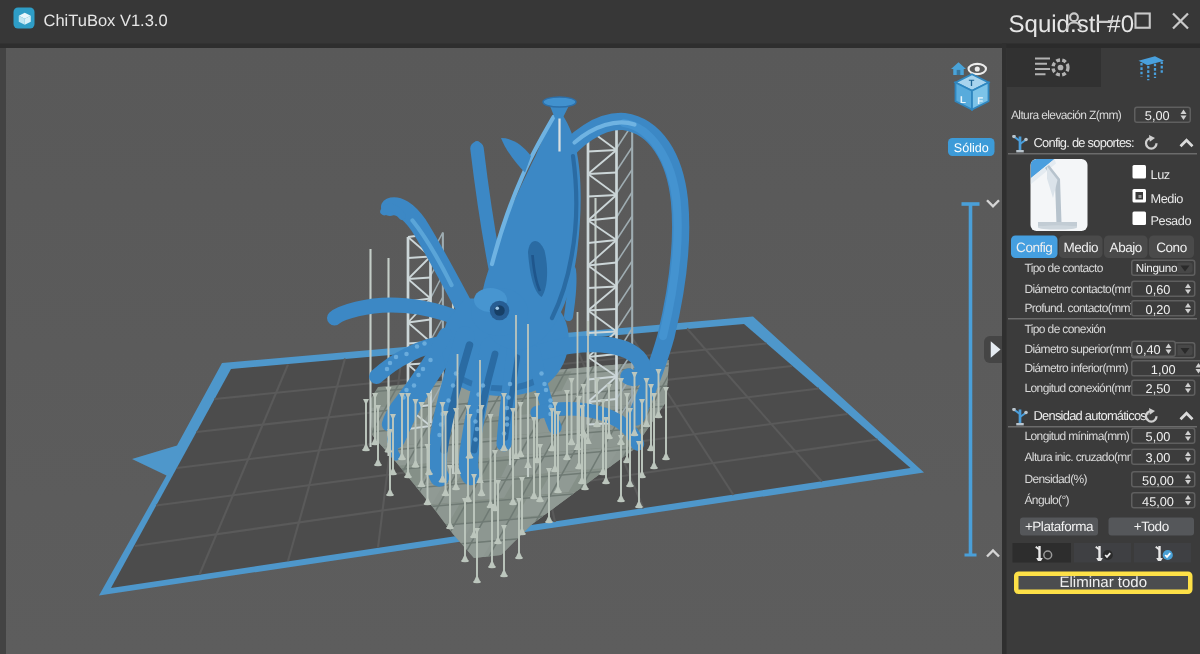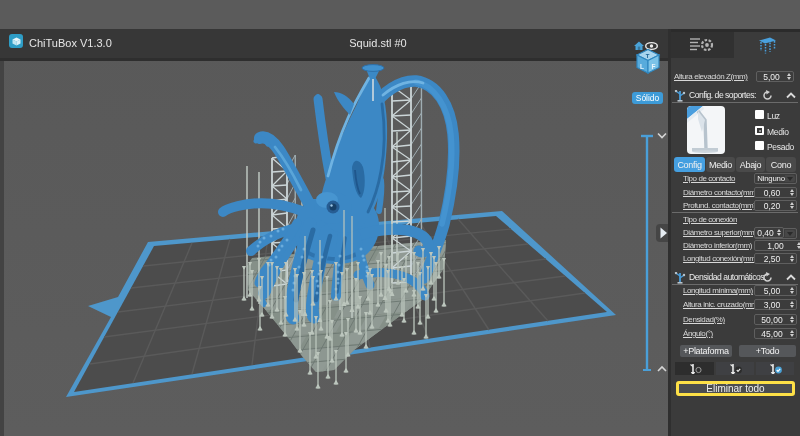--- a/index.html
+++ b/index.html
@@ -1,28 +1,28 @@
 <!DOCTYPE html>
 <html><head><meta charset="utf-8"><style>
 html,body{margin:0;padding:0;width:800px;height:436px;overflow:hidden;background:#5b5b5b;
 font-family:"Liberation Sans",sans-serif;-webkit-font-smoothing:antialiased;}
 .abs{position:absolute;}
 #scene{position:absolute;left:0;top:0;}
-#titlebar{position:absolute;left:0;top:0;width:800px;height:29px;background:#373737;border-bottom:3px solid #2e2e2e;margin-top:29px;}
+#titlebar{position:absolute;left:0;top:0;width:800px;height:29px;background:#373737;border-bottom:3px solid #2e2e2e;}
 #logo{position:absolute;left:9px;top:5px;width:14px;height:14px;border-radius:3px;background:#2e9dc6;
 display:flex;align-items:center;justify-content:center;}
 #apptitle{position:absolute;left:29px;top:8px;font-size:11px;color:#e6e6e6;}
-#doctitle{position:absolute;left:0;top:8px;width:756px;text-align:center;font-size:11px;color:#e6e6e6;}
+#doctitle{position:absolute;left:0;top:8px;width:756px;text-align:right;font-size:16px;color:#e6e6e6;}
 #panel{position:absolute;left:668px;top:29px;width:132px;height:407px;background:#3b3b3b;font-size:9px;color:#e4e4e4;}
 #panel > div, #panel > svg{position:absolute;}
 #tabstrip{left:0;top:0;width:132px;height:3px;background:#2b2b2b;}
 #lstrip{left:0;top:0;width:3px;height:407px;background:#2f2f2f;}
 #tabL{left:3px;top:3px;width:63px;height:26px;background:#313131;display:flex;align-items:center;justify-content:center;}
 #tabR{left:66px;top:3px;width:66px;height:26px;display:flex;align-items:center;justify-content:center;}
-.lb{position:absolute;color:#d8d8d8;font-size:8px;white-space:nowrap;letter-spacing:-0.42px;text-decoration:underline;}
+.lb{position:absolute;color:#d8d8d8;font-size:8px;white-space:nowrap;letter-spacing:-0.42px;}
 .hd{position:absolute;color:#ececec;font-size:8.6px;white-space:nowrap;letter-spacing:-0.5px;}
 .sep{left:4px;width:126px;height:0;border-top:1px solid #6b6b6b;}
 .ctl{position:absolute;background:#3c3c3c;border:1px solid #5f5f5f;border-radius:2px;box-sizing:border-box;
 display:flex;align-items:center;}
 .cv{flex:1;text-align:center;color:#f0f0f0;font-size:8.5px;padding-right:7px;}
 .dv{padding-right:9px;font-size:7.8px;letter-spacing:-0.2px;}
 .sp{position:absolute;right:1px;top:0;bottom:0;width:7px;display:flex;flex-direction:column;
 align-items:center;justify-content:center;gap:1px;}
 .sp .up{width:0;height:0;border-left:2.5px solid transparent;border-right:2.5px solid transparent;
 border-bottom:3px solid #cfcfcf;}

